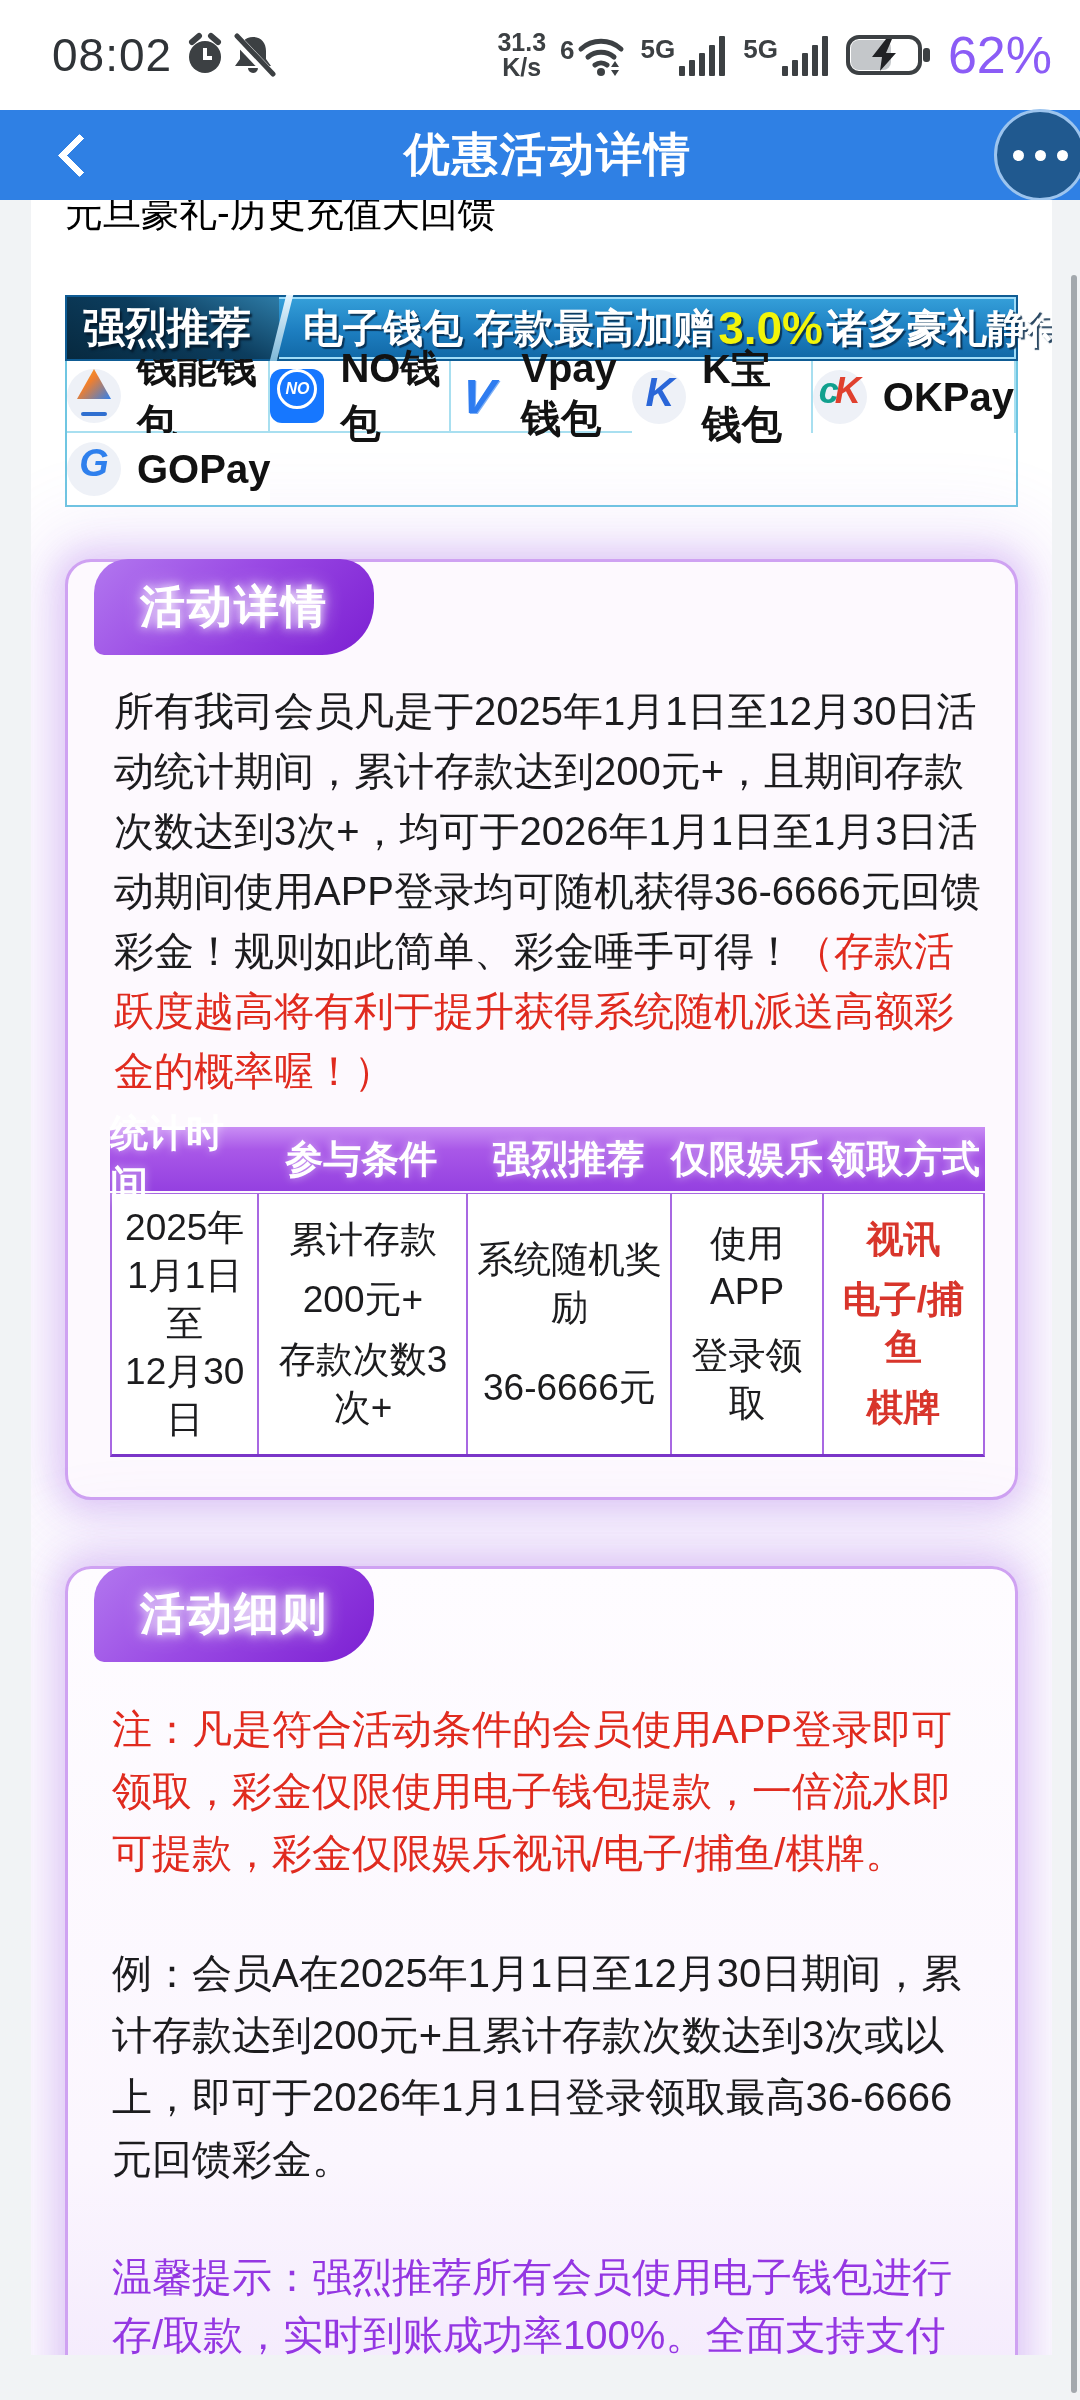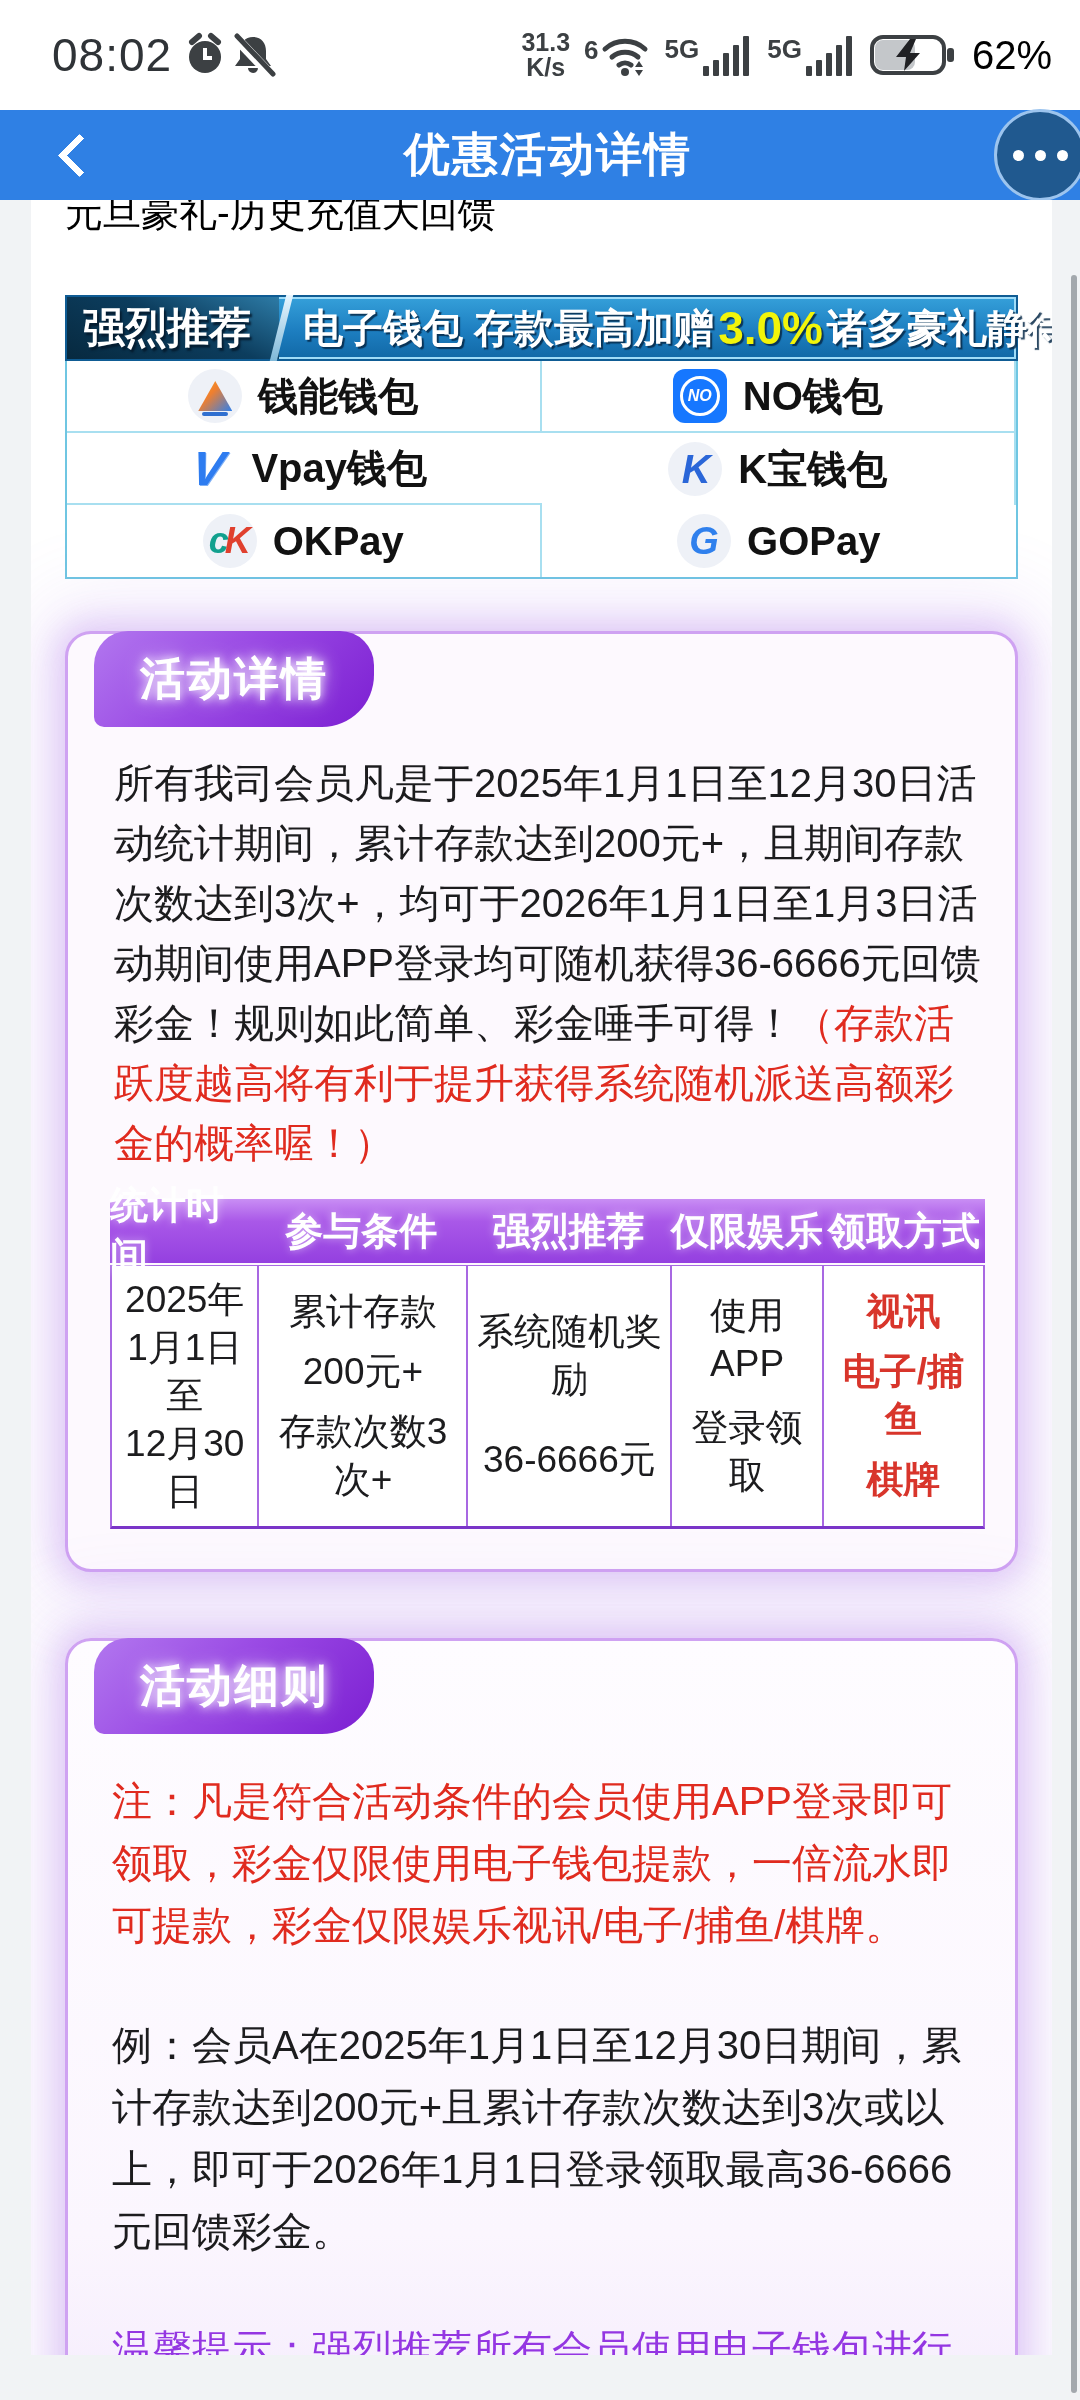--- a/index.html
+++ b/index.html
@@ -16,21 +16,21 @@
   }
   .sb-left{display:flex;align-items:center;gap:2px;}
   .sb-time{font-size:46px;color:#2f3337;font-weight:500;letter-spacing:1px;margin-right:8px;}
   .sb-right{display:flex;align-items:center;gap:14px;}
   .sb-speed{display:flex;flex-direction:column;align-items:center;line-height:25px;
     font-size:25px;font-weight:700;color:#3c4043;}
   .wifi-wrap{display:flex;align-items:flex-start;}
   .wifi-gen{font-size:26px;font-weight:700;color:#3c4043;margin:2px 2px 0 0;}
   .sig-wrap{display:flex;align-items:flex-start;gap:2px;}
   .sig-label{font-size:26px;font-weight:700;color:#3c4043;margin-top:2px;}
-  .sb-batt-pct{font-size:40px;color:#000000;font-weight:500;}
+  .sb-batt-pct{font-size:52px;color:#8b5cf6;font-weight:500;}
   
   .app-bar{
     height:90px;background:#2f80e4;position:relative;
     display:flex;align-items:center;justify-content:center;
   }
   .back-btn{position:absolute;left:34px;top:0;width:80px;height:90px;display:flex;
     align-items:center;justify-content:center;cursor:pointer;}
   .back-chevron{width:24px;height:24px;border-left:7px solid #fff;border-bottom:7px solid #fff;
     transform:rotate(45deg);border-radius:2px;margin-left:10px;}
   .app-title{color:#fff;font-size:46px;font-weight:700;letter-spacing:2px;margin-left:16px;}
@@ -74,32 +74,32 @@
   }
   .banner-text{
     flex:1;display:flex;align-items:center;white-space:nowrap;
     padding-left:24px;color:#fff;font-size:40px;font-weight:700;
     text-shadow:2px 2px 1px rgba(6,40,70,.85);
   }
   .banner-rate{color:#f2f50a;font-size:46px;font-weight:700;margin:0 4px;
     text-shadow:2px 2px 1px rgba(6,40,70,.85);}
   
   .wtable{
-    display:grid;grid-template-columns:1fr 1fr;
+    display:grid;grid-template-columns:1fr 1fr 1fr 1fr 1fr;
     border:2px solid #6fc6e2;border-top:none;box-sizing:border-box;
   }
   .wcell{
     height:72px;display:flex;align-items:center;justify-content:center;gap:16px;
     border-right:2px solid #a8dff0;border-bottom:2px solid #a8dff0;box-sizing:border-box;
     background:#fff;
   }
   .wcell:nth-child(3n){border-right:none;}
   .wcell:nth-child(n+4){border-bottom:none;}
   .wname{font-size:40px;font-weight:700;color:#121212;}
-  .wicon{width:54px;height:54px;border-radius:50%;display:flex;align-items:center;
+  .wicon{width:54px;height:54px;border-radius:50%;display:flex;
     justify-content:center;position:relative;flex:none;}
   .w0 .wicon{background:#eef1f7;}
   .w0 .wicon::before{content:'';width:34px;height:30px;
     background:linear-gradient(135deg,#f5a623 0%,#f07f2e 40%,#2f80ed 100%);
     clip-path:polygon(50% 0,100% 100%,0 100%);}
   .w0 .wicon::after{content:'';position:absolute;bottom:7px;width:26px;height:4px;
     background:#2f6fd0;border-radius:2px;}
   .w1 .wicon{background:#1677ff;border-radius:12px;}
   .w1 .t1{border:3px solid #fff;border-radius:50%;width:34px;height:34px;display:flex;
     align-items:center;justify-content:center;font-size:16px;font-weight:800;color:#fff;}

